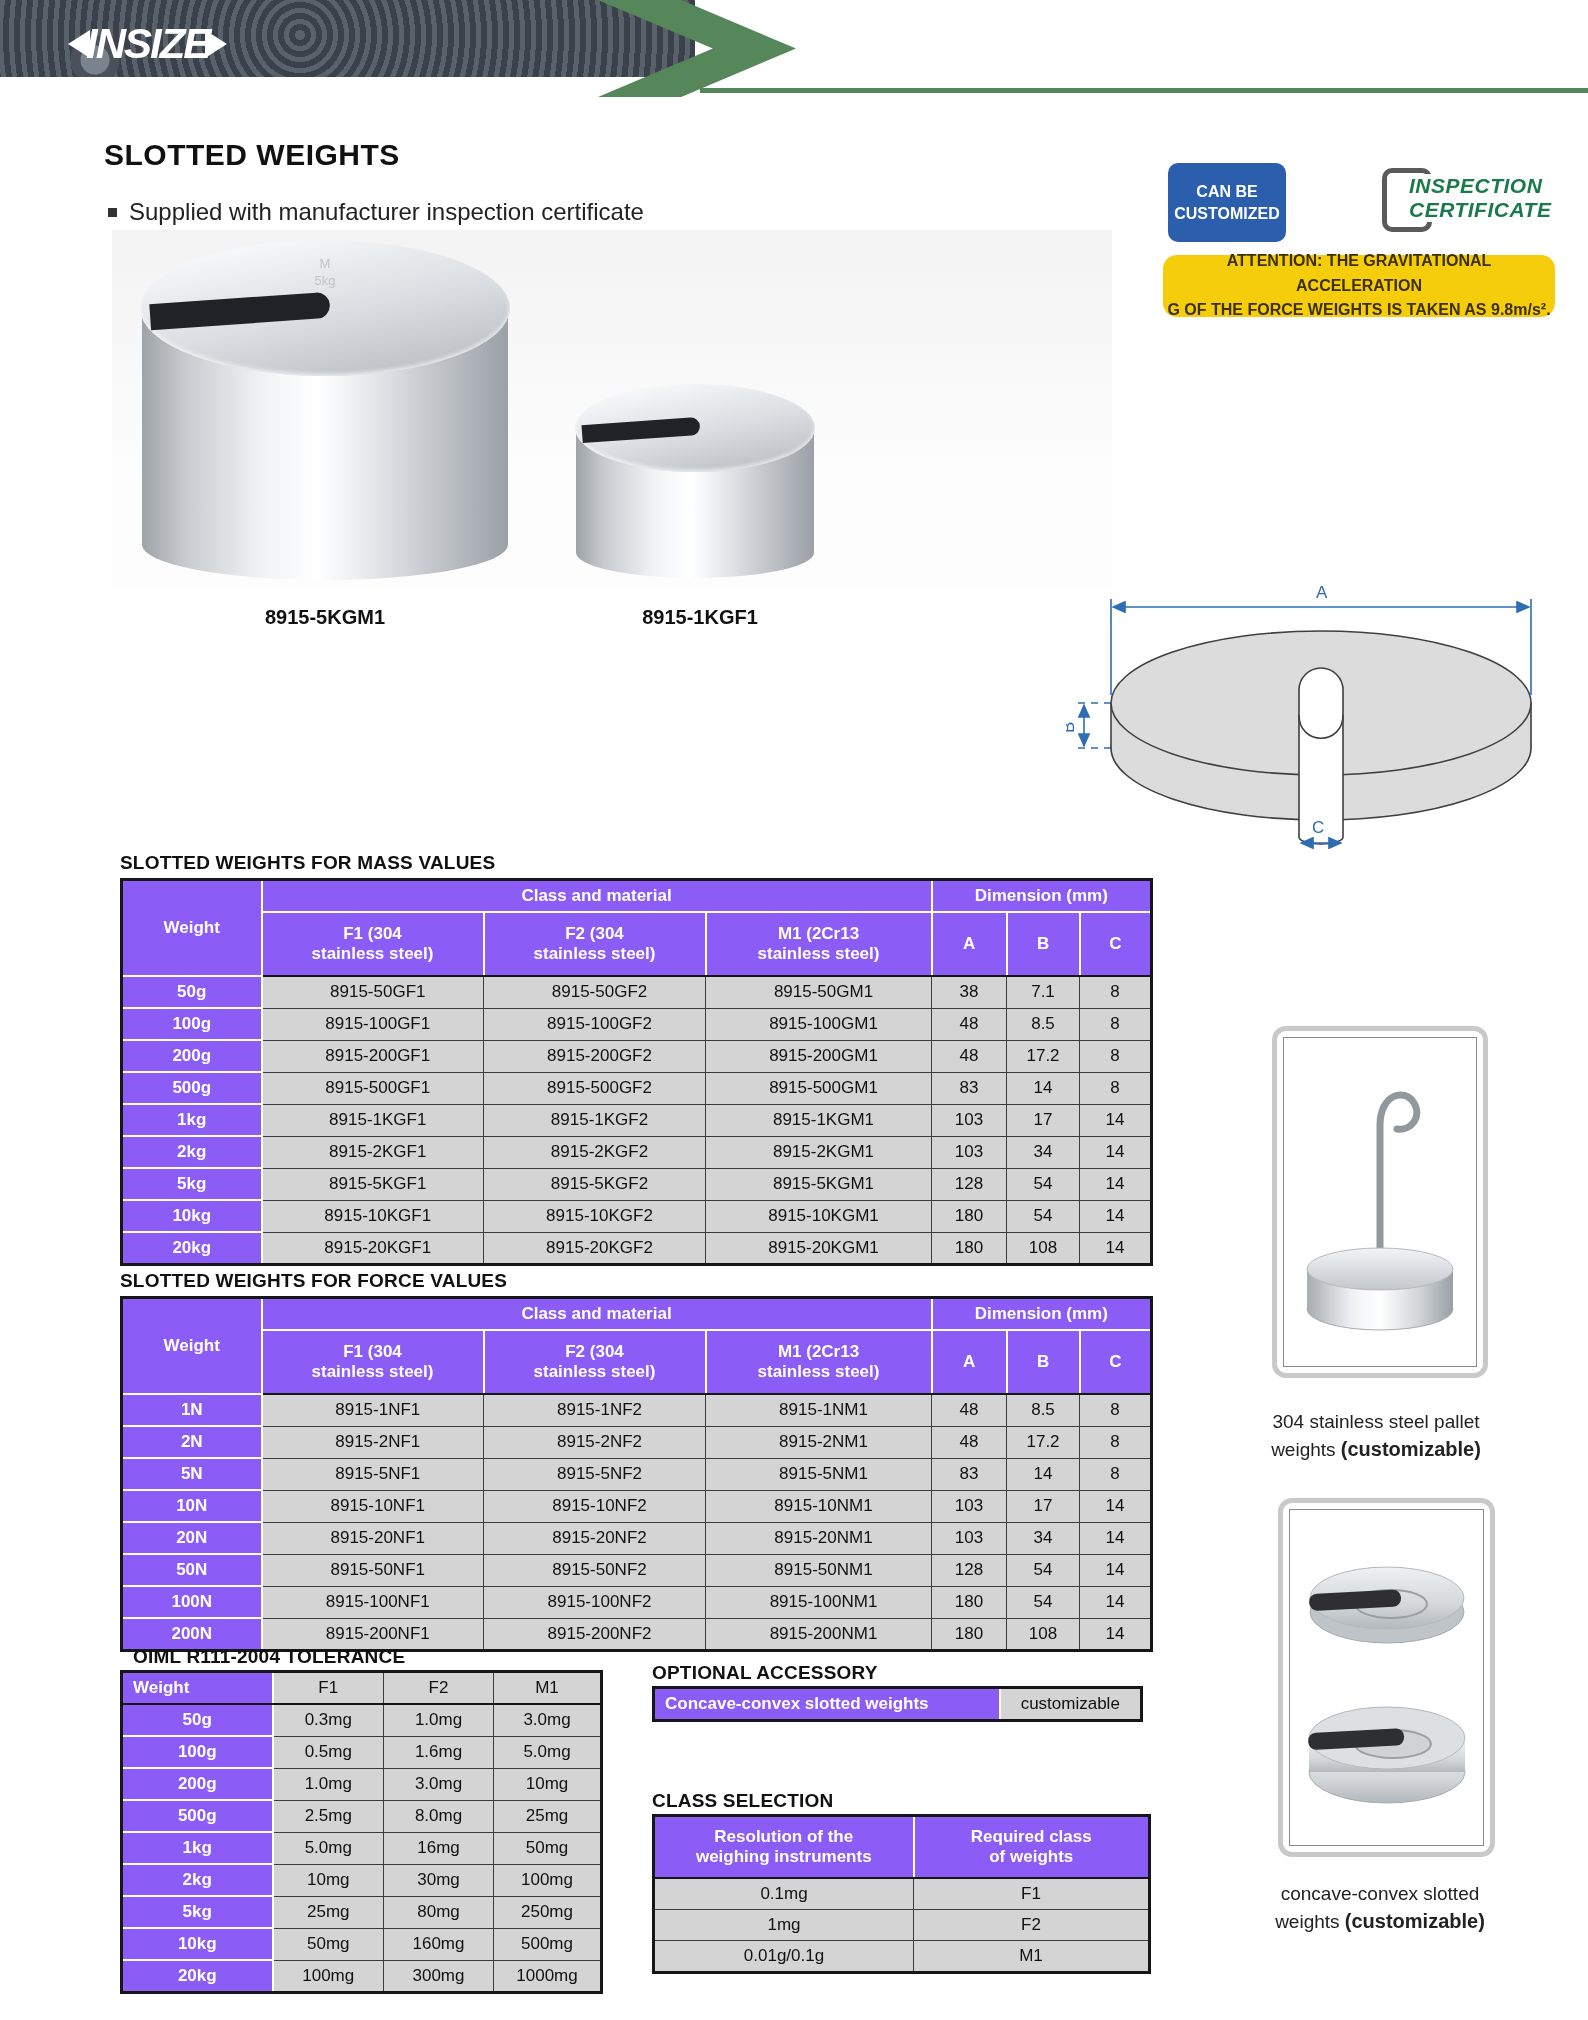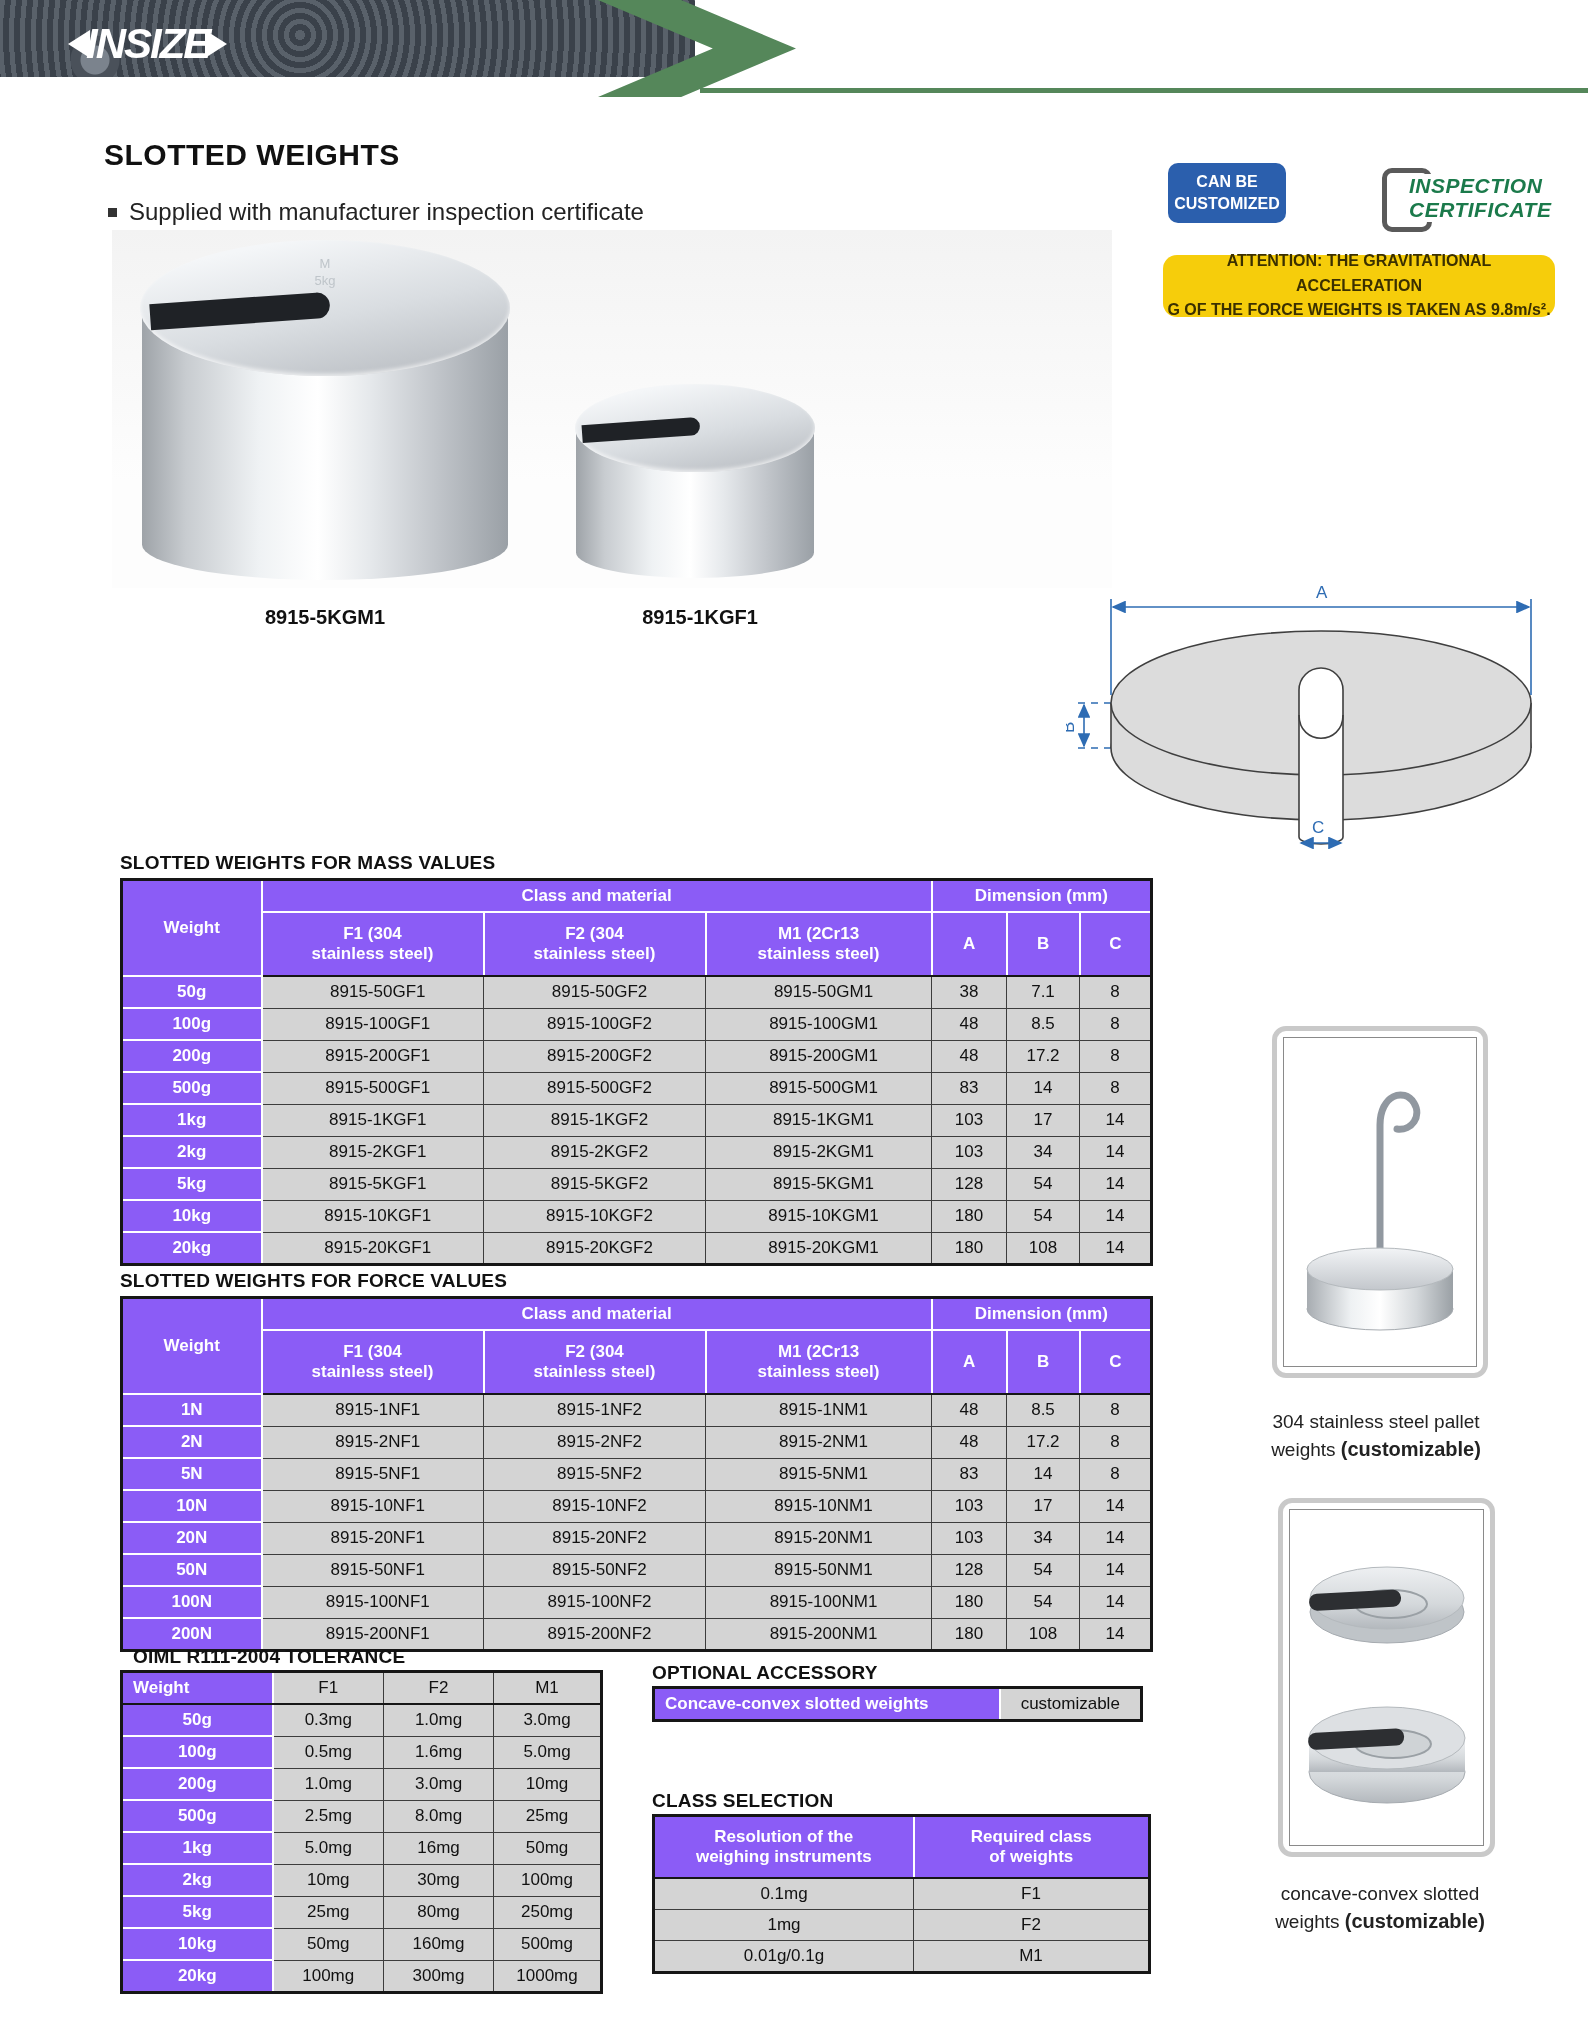--- a/index.html
+++ b/index.html
@@ -24,21 +24,21 @@
   .tri-r{border-left:22px solid #fff;margin-left:-4px;}
 
   
   .page-title{position:absolute;left:104px;top:138px;font-size:30px;font-weight:bold;
     letter-spacing:.5px;color:#111;}
   .bullet-line{position:absolute;left:108px;top:198px;font-size:24px;color:#222;
     display:flex;align-items:center;}
   .bullet-sq{width:9px;height:9px;background:#333;margin-right:12px;}
 
   
-  .badge-blue{position:absolute;left:1168px;top:163px;width:118px;height:60px;background:#2b5fad;
+  .badge-blue{position:absolute;left:1168px;top:163px;width:118px;height:79px;background:#2b5fad;
     border-radius:10px;color:#fff;font-weight:bold;font-size:16px;display:flex;flex-direction:column;
     align-items:center;justify-content:center;line-height:1.35;text-align:center;}
   .cert{position:absolute;left:1382px;top:168px;width:200px;height:66px;}
   .cert-frame{position:absolute;left:0;top:0;width:40px;height:54px;border:5px solid #5a5a5a;
     border-radius:10px;}
   .cert-text{position:absolute;left:24px;top:6px;color:#1b7a4b;font-weight:bold;font-style:italic;
     font-size:21px;line-height:1.15;letter-spacing:.5px;}
   .cert-text span{background:#fff;display:inline-block;padding-left:3px;}
 
   

